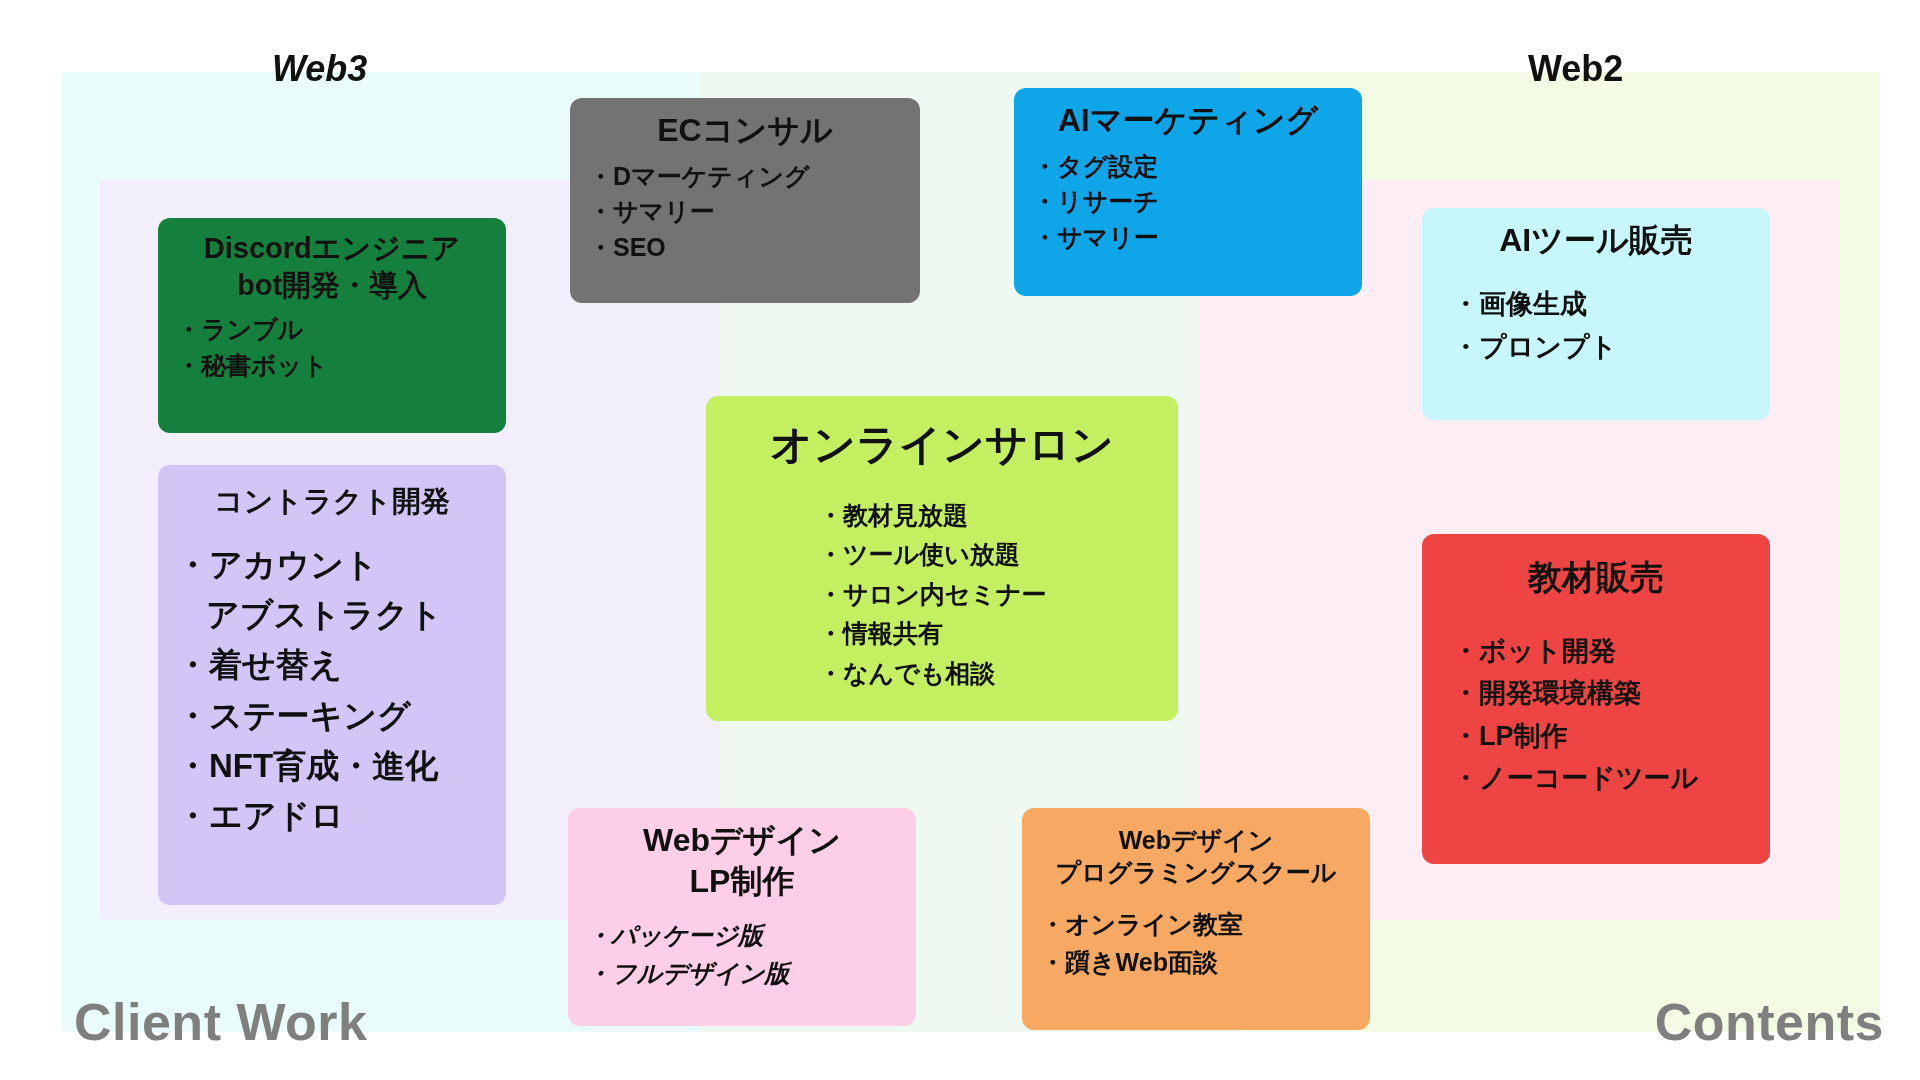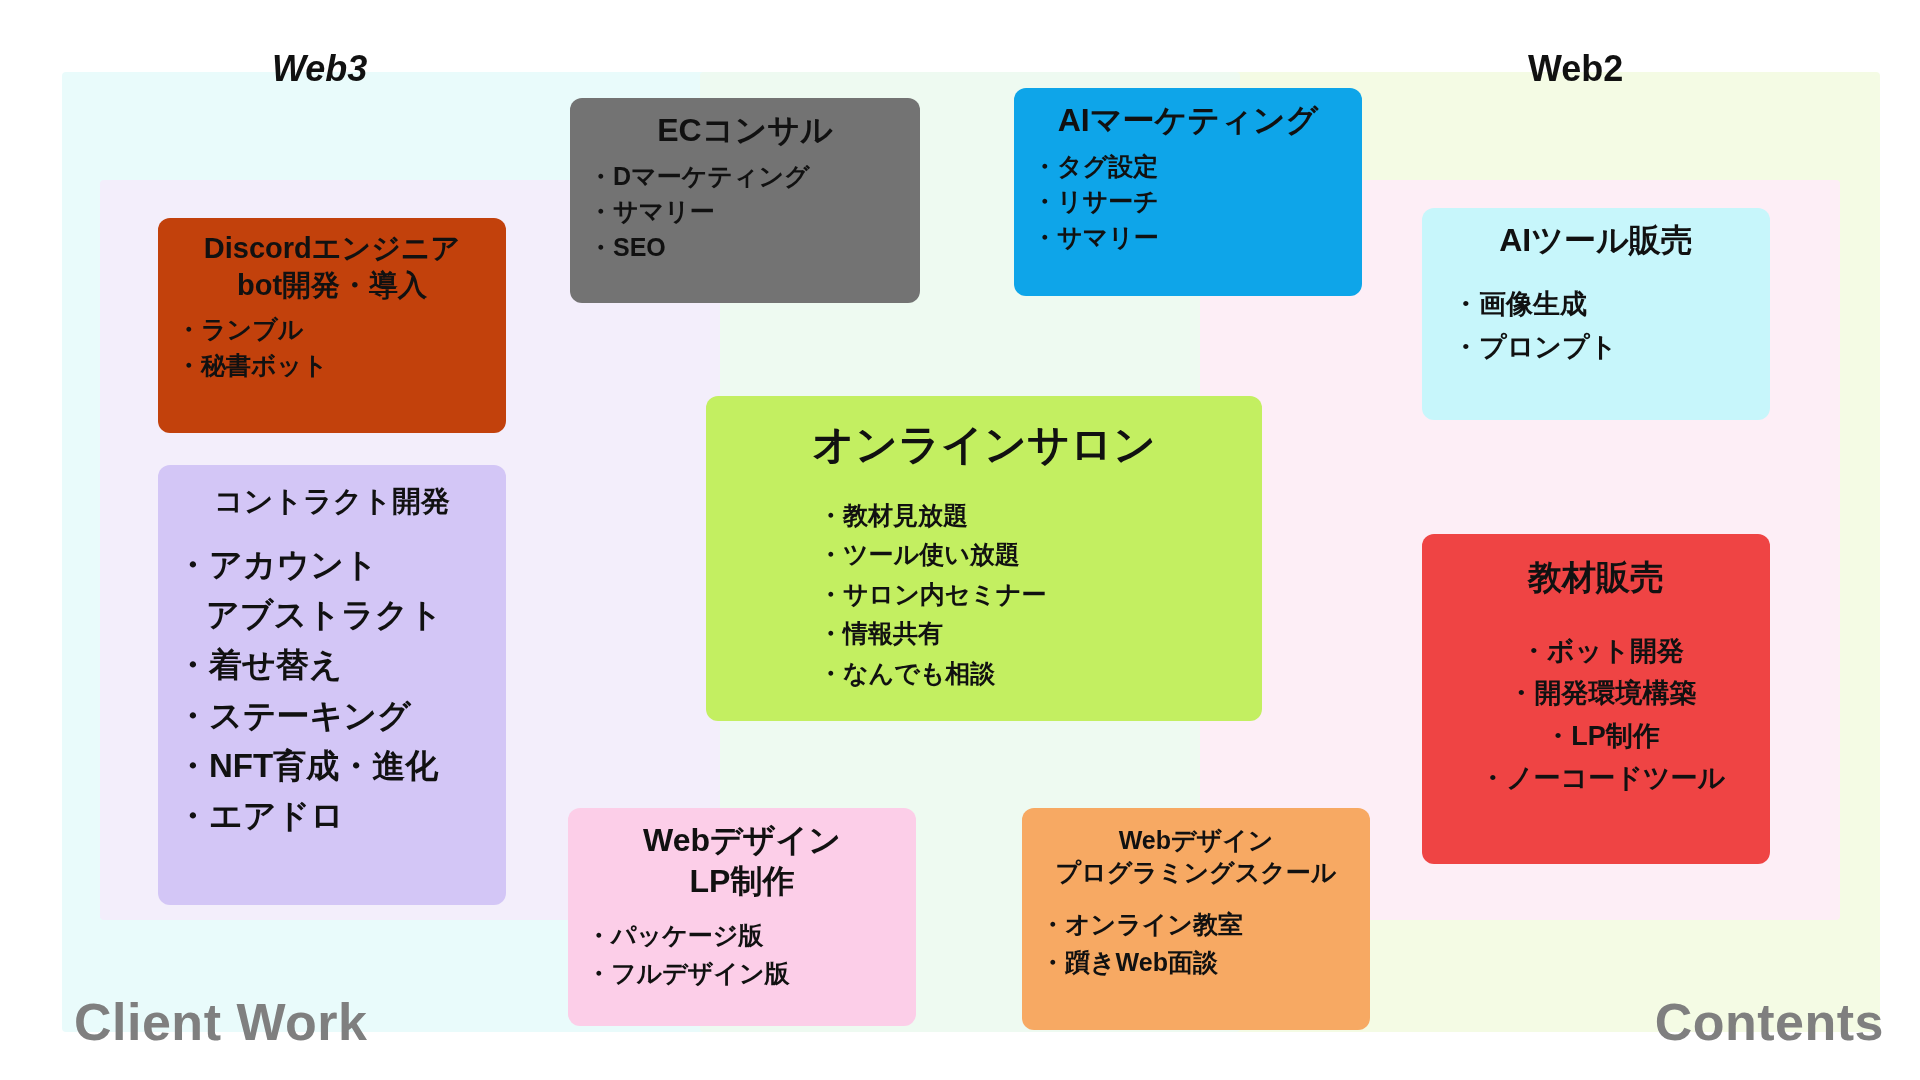--- a/index.html
+++ b/index.html
@@ -93,21 +93,21 @@
     line-height: 1.42;
     white-space: pre-line;
   }
   .card li::before {
     content: "・";
   }
 
   
   #card-discord {
     left: 158px; top: 218px; width: 348px; height: 215px;
-    background: #c2410c;
+    background: #15803d;
   }
   #card-discord .card-title { font-size: 29px; }
   #card-discord li { font-size: 25px; }
 
   #card-contract {
     left: 158px; top: 465px; width: 348px; height: 440px;
     background: #d3c6f6;
   }
   #card-contract .card-title { font-size: 29px; margin-top: 6px; }
   #card-contract ul { margin-top: 20px; }
@@ -122,50 +122,50 @@
   #card-ec li { font-size: 25px; }
 
   #card-aimarketing {
     left: 1014px; top: 88px; width: 348px; height: 208px;
     background: #0ea5e9;
   }
   #card-aimarketing .card-title { font-size: 32px; }
   #card-aimarketing li { font-size: 25px; }
 
   #card-salon {
-    left: 706px; top: 396px; width: 556px; height: 325px;
+    left: 706px; top: 396px; width: 472px; height: 325px;
     background: #c3ef61;
   }
   #card-salon .card-title { font-size: 42px; margin-top: 10px; }
   #card-salon ul { margin-top: 24px; padding-left: 94px; }
   #card-salon li { font-size: 25px; line-height: 1.58; }
 
   #card-aitool {
     left: 1422px; top: 208px; width: 348px; height: 212px;
     background: #c7f6fb;
   }
   #card-aitool .card-title { font-size: 32px; }
   #card-aitool ul { margin-top: 22px; padding-left: 12px; }
   #card-aitool li { font-size: 27px; line-height: 1.6; }
 
   #card-material {
     left: 1422px; top: 534px; width: 348px; height: 330px;
     background: #ef4444;
   }
   #card-material .card-title { font-size: 34px; margin-top: 10px; }
-  #card-material ul { margin-top: 30px; padding-left: 12px; text-align: center; }
+  #card-material ul { margin-top: 30px; padding-left: 12px; }
   #card-material li { font-size: 27px; line-height: 1.58; }
 
   #card-webdesign {
     left: 568px; top: 808px; width: 348px; height: 218px;
     background: #fccee8;
   }
   #card-webdesign .card-title { font-size: 32px; }
   #card-webdesign ul { margin-top: 14px; }
-  #card-webdesign li { font-size: 25px; line-height: 1.52; }
+  #card-webdesign li { font-size: 25px; line-height: 1.52; font-style: italic; }
 
   #card-school {
     left: 1022px; top: 808px; width: 348px; height: 222px;
     background: #f7a963;
   }
   #card-school .card-title { font-size: 25px; margin-top: 4px; }
   #card-school ul { margin-top: 18px; }
   #card-school li { font-size: 25px; line-height: 1.5; }
 </style>
 </head>

